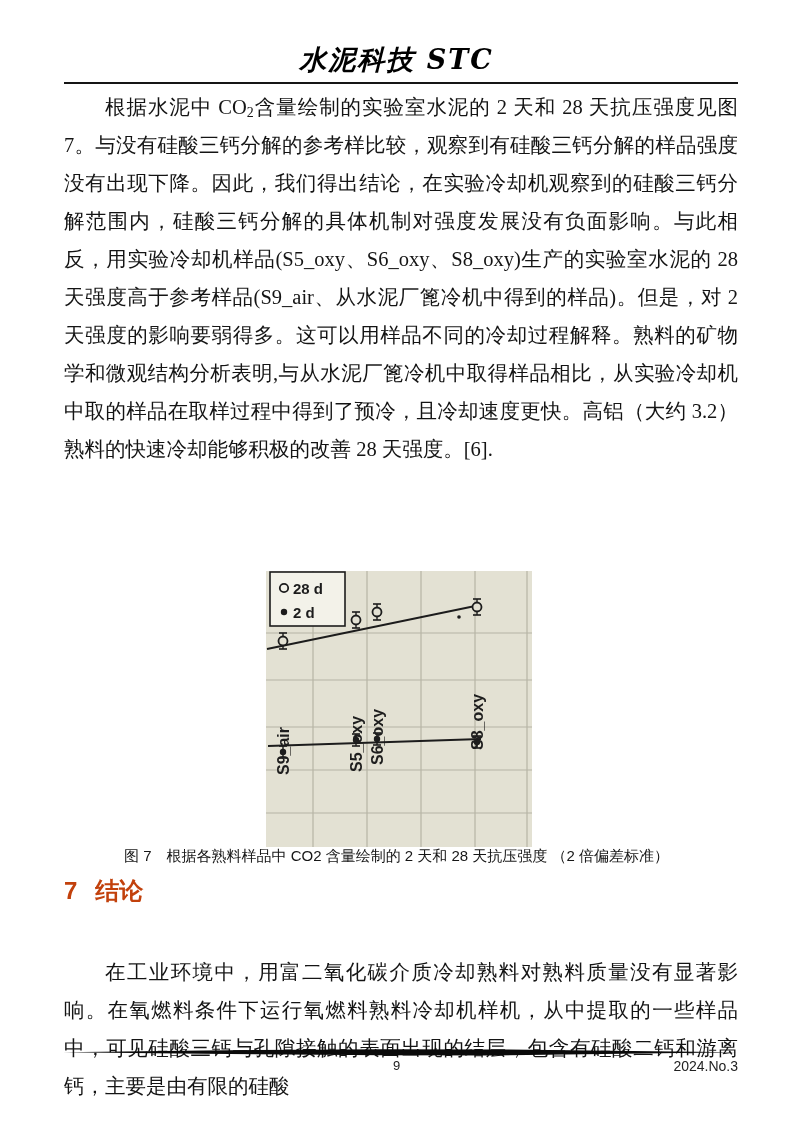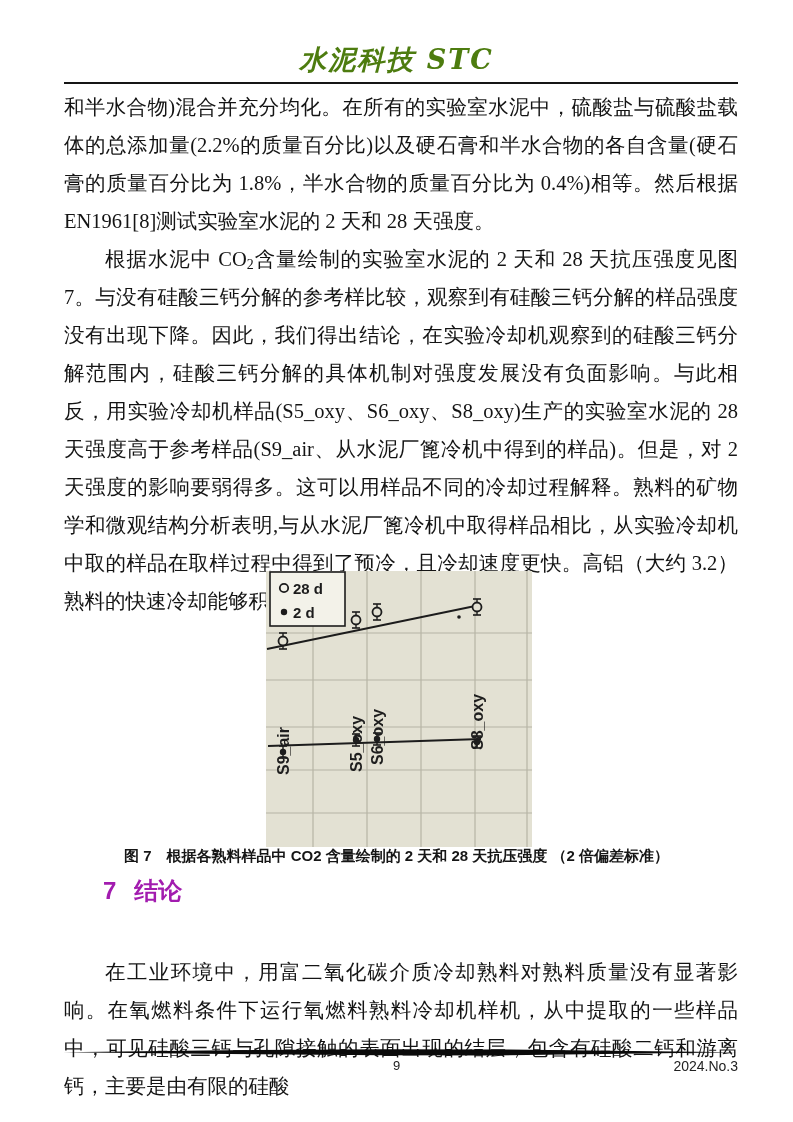--- a/index.html
+++ b/index.html
@@ -3,61 +3,60 @@
 <meta charset="utf-8">
 <style>
   html,body{margin:0;padding:0;background:#ffffff;}
   body{width:793px;height:1122px;position:relative;overflow:hidden;
        font-family:"Liberation Serif", serif;color:#141414;}
   .abs{position:absolute;}
 
   
   .journal-title{top:42px;left:0;width:793px;text-align:center;
     font-family:"DejaVu Serif", serif;font-style:italic;font-weight:600;
-    font-size:27px;letter-spacing:2px;color:#4d7c0f;}
+    font-size:27px;letter-spacing:2px;color:#000000;}
   .header-rule{top:82px;left:64px;width:674px;height:0;
     border-top:2.5px solid #151515;}
 
   
   .bodytext{top:88px;left:64px;width:674px;
     font-size:20.5px;line-height:38px;text-align:justify;}
   .bodytext p{margin:0;}
   .indent{text-indent:2em;margin-top:36px;}
   sub{font-size:0.68em;line-height:0;vertical-align:-0.25em;}
 
   
   .figure-wrap{top:571px;left:266px;width:266px;height:276px;}
   .figure-caption{top:847px;left:0;width:793px;text-align:center;
-    font-family:"Liberation Sans", sans-serif;font-weight:700;
+    font-family:"Liberation Sans", sans-serif;font-weight:400;
     font-size:15px;color:#161616;}
 
   
   .section-heading{top:875px;left:64px;width:674px;
     font-family:"Liberation Sans", sans-serif;font-weight:700;
-    font-size:24px;color:#a21caf;margin-left:39px;}
+    font-size:24px;color:#c2410c;}
   .section-heading .num{margin-right:18px;}
 
   .conclusion{top:917px;left:64px;width:674px;
     font-size:20.5px;line-height:38px;text-align:justify;}
 
   
   .footer-rule{top:1049px;left:63px;width:674px;height:7px;}
   .page-number{top:1058px;left:0;width:793px;text-align:center;
     font-family:"Liberation Sans", sans-serif;font-size:13px;color:#222;}
   .issue-label{top:1058px;left:64px;width:674px;text-align:right;
     font-family:"Liberation Sans", sans-serif;font-size:14px;color:#222;}
 </style>
 </head>
 <body>
 
 <div class="abs journal-title">水泥科技 STC</div>
 <div class="abs header-rule"></div>
 
 <div class="abs bodytext">
-  <p>和半水合物)混合并充分均化。在所有的实验室水泥中，硫酸盐与硫酸盐载体的总添加量(2.2%的质量百分比)以及硬石膏和半水合物的各自含量(硬石膏的质量百分比为 1.8%，半水合物的质量百分比为 0.4%)相等。然后根据 EN1961[8]测试实验室水泥的 2 天和 28 天强度。</p>
   <p class="indent"><span>根据水泥中 CO</span><sub>2</sub><span>含量绘制的实验室水泥的 2 天和 28 天抗压强度见图 7。与没有硅酸三钙分解的参考样比较，观察到有硅酸三钙分解的样品强度没有出现下降。因此，我们得出结论，在实验冷却机观察到的硅酸三钙分解范围内，硅酸三钙分解的具体机制对强度发展没有负面影响。与此相反，用实验冷却机样品(S5_oxy、S6_oxy、S8_oxy)生产的实验室水泥的 28 天强度高于参考样品(S9_air、从水泥厂篦冷机中得到的样品)。但是，对 2 天强度的影响要弱得多。这可以用样品不同的冷却过程解释。熟料的矿物学和微观结构分析表明,与从水泥厂篦冷机中取得样品相比，从实验冷却机中取的样品在取样过程中得到了预冷，且冷却速度更快。高铝（大约 3.2）熟料的快速冷却能够积极的改善 28 天强度。[6].</span></p>
 </div>
 
 <div class="abs figure-wrap">
   <svg id="chart-svg" width="266" height="276" viewBox="0 0 266 276">
       <rect x="0" y="0" width="266" height="276" fill="#e3e1d3"></rect>
       <g stroke="#b6b4a5" stroke-width="1.2">
         <line x1="47" y1="0" x2="47" y2="276"></line>
         <line x1="101" y1="0" x2="101" y2="276"></line>
         <line x1="155" y1="0" x2="155" y2="276"></line>

